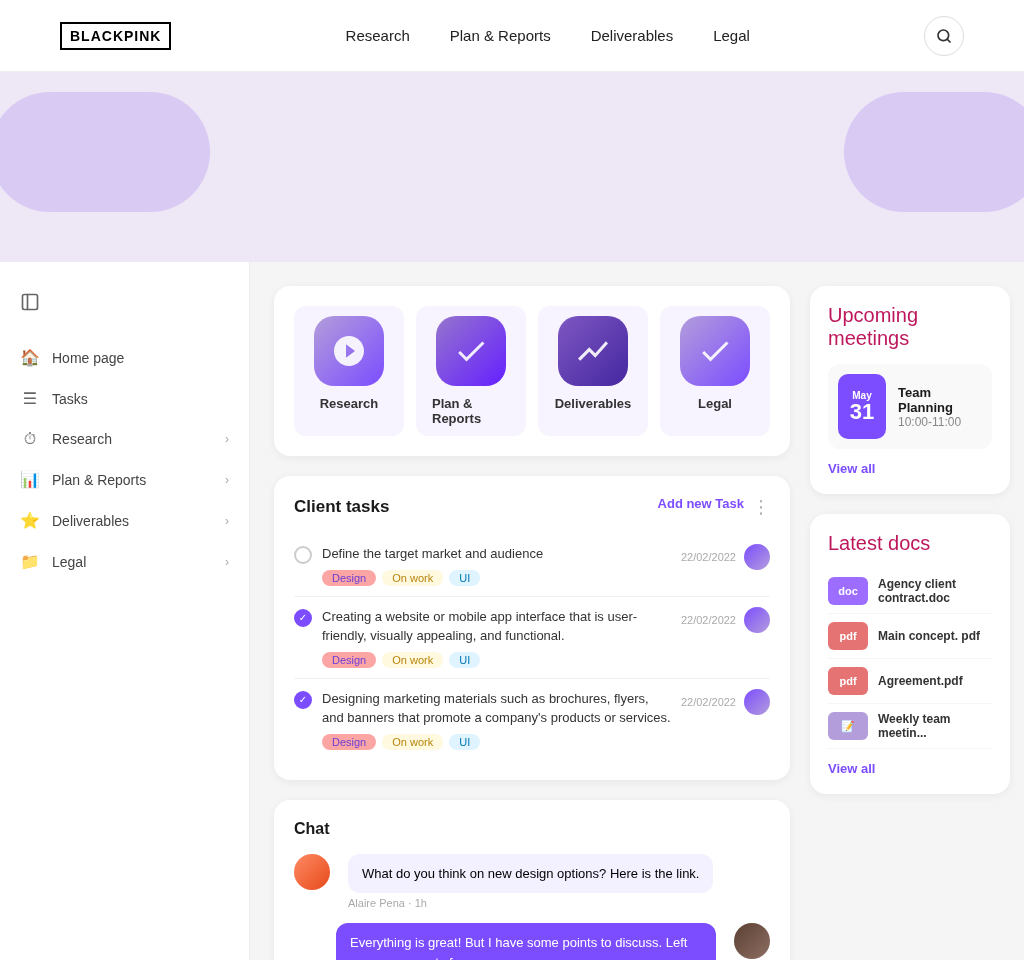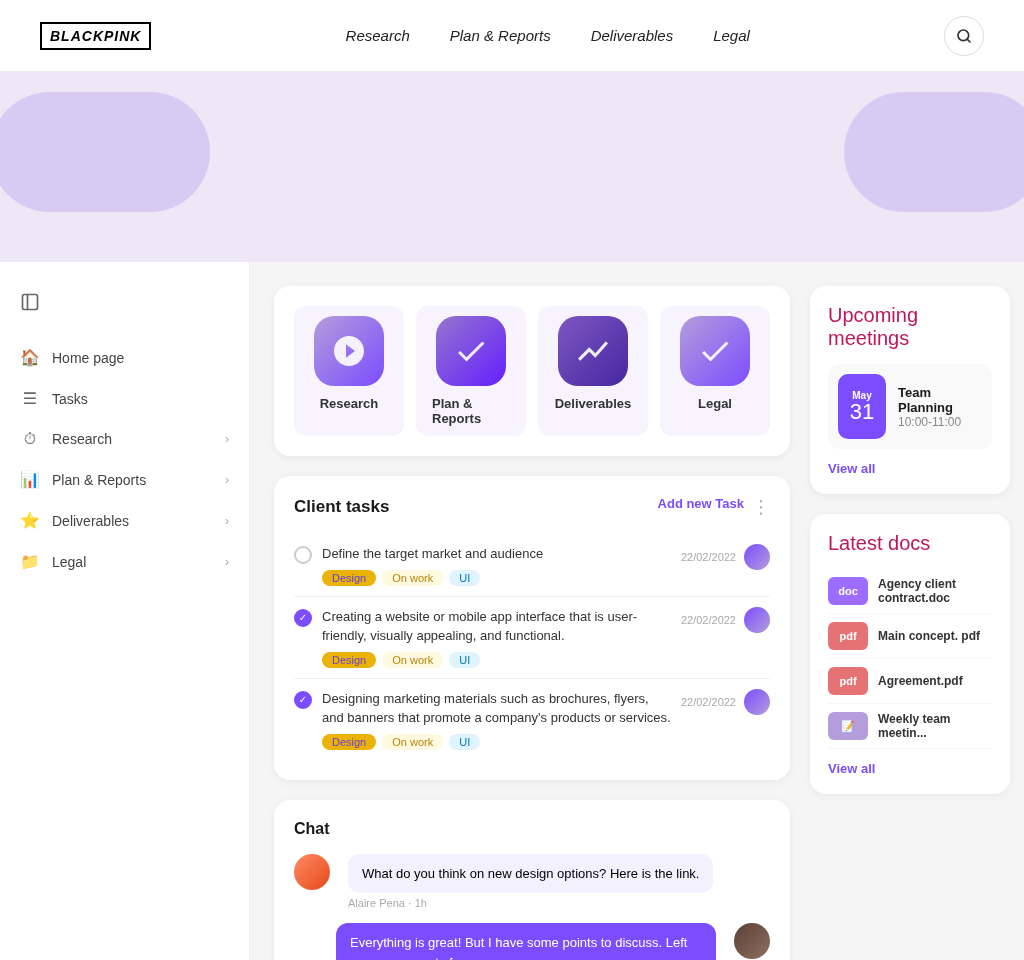--- a/index.html
+++ b/index.html
@@ -1,21 +1,21 @@
 <!DOCTYPE html>
 <html><head>
   <meta charset="utf-8">
   <style>
     * { box-sizing: border-box; margin: 0; padding: 0; }
     body { font-family: 'Segoe UI', Arial, sans-serif; background: #f5f5f5; width: 1024px; height: 960px; overflow: hidden; }
 
     
     .header {
       display: flex; align-items: center; justify-content: space-between;
-      padding: 0 40px; height: 72px; background: #fff; border-bottom: 1px solid #eee; font-style: italic;
+      padding: 0 60px; height: 72px; background: #fff; border-bottom: 1px solid #eee;
     }
     .logo { font-weight: 900; font-size: 14px; border: 2px solid #000; padding: 4px 8px; letter-spacing: 1px; }
     .nav { display: flex; gap: 40px; }
     .nav-item { font-size: 15px; color: #222; cursor: pointer; }
     .search-btn {
       width: 40px; height: 40px; border-radius: 50%; border: 1px solid #ddd;
       display: flex; align-items: center; justify-content: center; cursor: pointer; background: #fff;
     }
 
     
@@ -86,21 +86,21 @@
     .tasks-actions { display: flex; gap: 8px; }
     .add-task-btn { color: #7c4dff; font-size: 13px; font-weight: 600; cursor: pointer; }
     .task-item { display: flex; align-items: flex-start; gap: 10px; padding: 10px 0; border-bottom: 1px solid #f0f0f0; }
     .task-item:last-child { border-bottom: none; }
     .task-check { width: 18px; height: 18px; border: 2px solid #ccc; border-radius: 50%; flex-shrink: 0; margin-top: 2px; cursor: pointer; }
     .task-check.done { border-color: #7c4dff; background: #7c4dff; display: flex; align-items: center; justify-content: center; color: #fff; font-size: 10px; }
     .task-body { flex: 1; }
     .task-text { font-size: 13px; color: #333; line-height: 1.5; }
     .task-tags { display: flex; gap: 6px; margin-top: 6px; }
     .tag { padding: 2px 10px; border-radius: 20px; font-size: 11px; font-weight: 500; }
-    .tag-design { background: #eab308; color: #6a3fd8; }
+    .tag-design { background: #fca5a5; color: #6a3fd8; }
     .tag-onwork { background: #fff9e0; color: #b8860b; }
     .tag-ui { background: #e0f4ff; color: #0077b6; }
     .task-meta { display: flex; align-items: center; gap: 8px; margin-left: auto; flex-shrink: 0; }
     .task-date { font-size: 11px; color: #aaa; }
     .task-avatar { width: 26px; height: 26px; border-radius: 50%; background: linear-gradient(135deg, #7c4dff, #b39ddb); }
 
     
     .chat-card {
       background: #fff; border-radius: 16px; padding: 20px;
       box-shadow: 0 2px 8px rgba(0,0,0,0.06);
@@ -124,21 +124,21 @@
       background: #fff; border-radius: 16px; padding: 18px;
       box-shadow: 0 2px 8px rgba(0,0,0,0.06);
     }
     .section-title { font-size: 20px; font-weight: 400; color: #be185d; margin-bottom: 14px; }
     .meeting-item { display: flex; gap: 12px; align-items: center; background: #f9f9f9; border-radius: 12px; padding: 10px; }
     .meeting-date-badge {
       background: #7c4dff; color: #fff; border-radius: 10px;
       padding: 16px 10px; text-align: center; min-width: 48px;
     }
     .meeting-month { font-size: 10px; font-weight: 600; }
-    .meeting-day { font-size: 22px; font-weight: 400; line-height: 1; }
+    .meeting-day { font-size: 22px; font-weight: 700; line-height: 1; }
     .meeting-info { flex: 1; }
     .meeting-name { font-size: 13px; font-weight: 600; color: #1a1a1a; }
     .meeting-time { font-size: 12px; color: #888; }
     .view-all { color: #7c4dff; font-size: 13px; font-weight: 600; cursor: pointer; margin-top: 12px; display: block; }
 
     
     .docs-card {
       background: #fff; border-radius: 16px; padding: 18px;
       box-shadow: 0 2px 8px rgba(0,0,0,0.06);
     }

